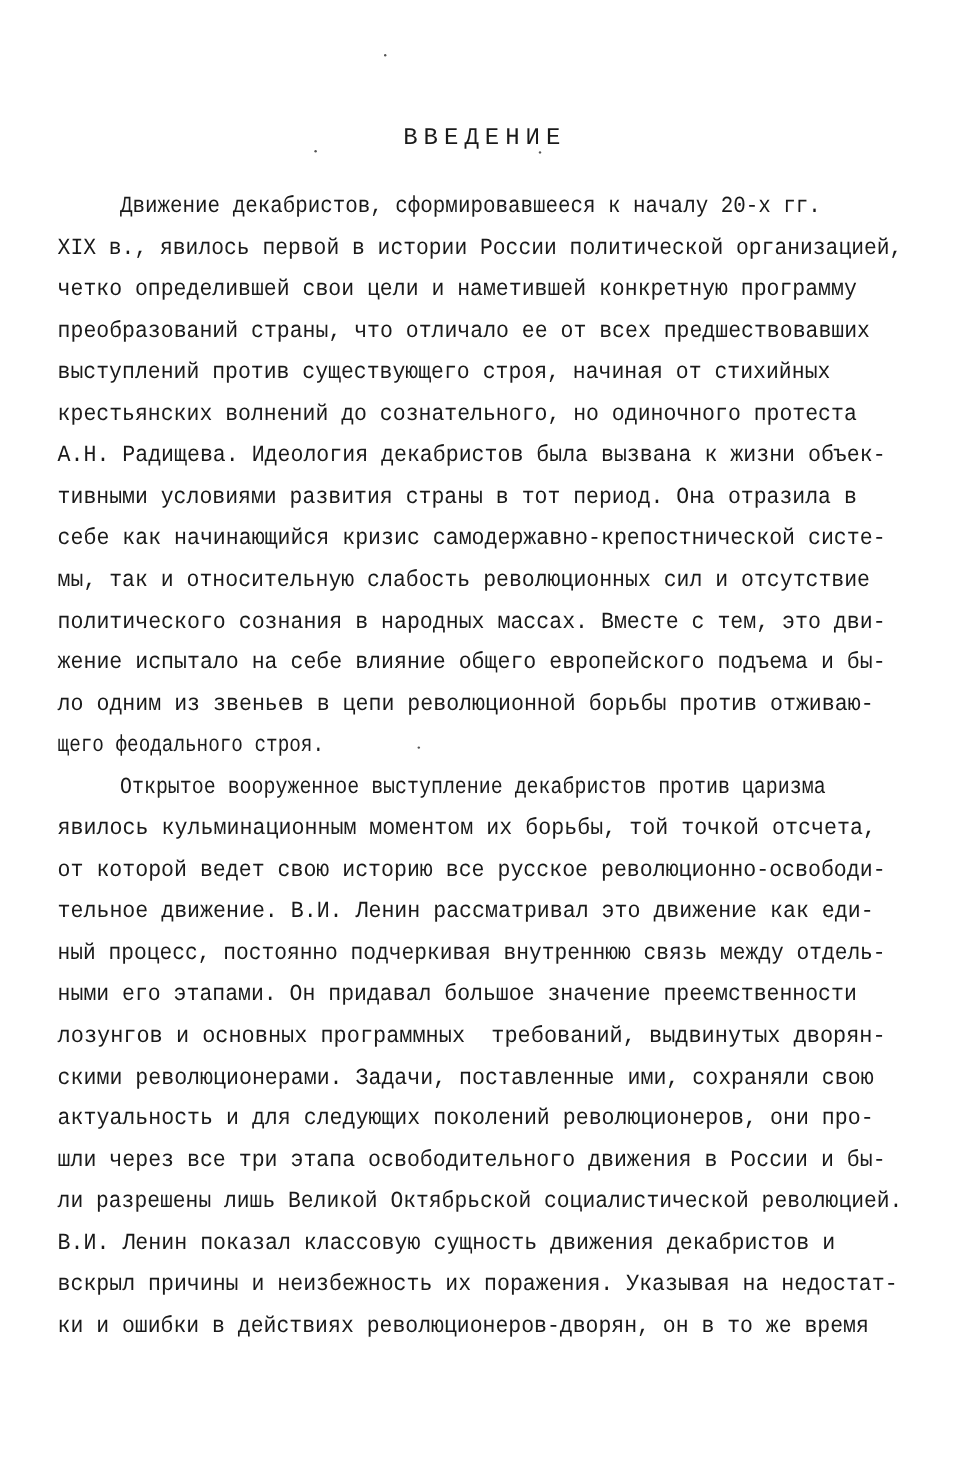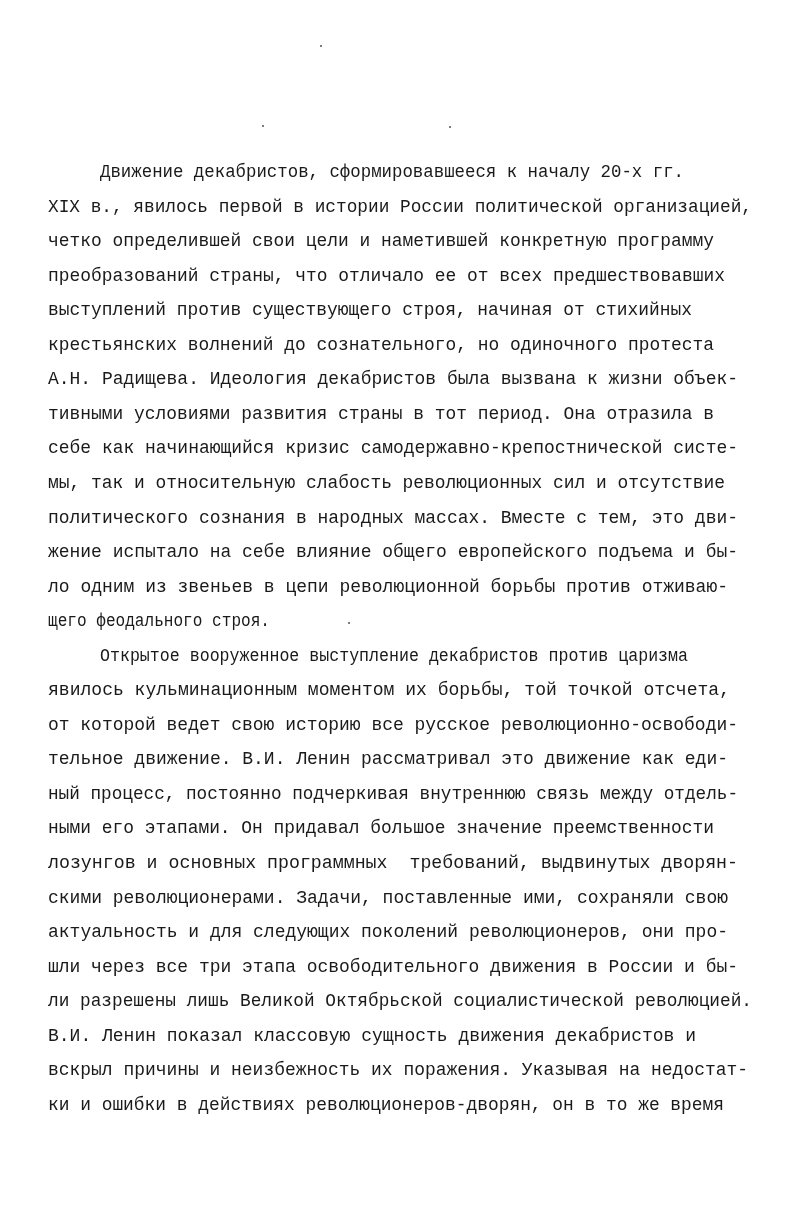--- a/index.html
+++ b/index.html
@@ -29,20 +29,21 @@
 </style>
 </head>
 <body>
 
 <div class="page">
   <div class="speck" style="left:320px;top:45px;"></div>
   <div class="speck" style="left:262px;top:125px;"></div>
   <div class="speck" style="left:449px;top:126px;"></div>
   <div class="speck" style="left:348px;top:622px;"></div>
 
+  <div class="title">ВВЕДЕНИЕ</div>
   <div id="body-lines">
       <div class="line" style="left: 100px; top: 161px; transform: scaleX(0.90569);">Движение декабристов, сформировавшееся к началу 20-х гг.</div>
       <div class="line" style="left: 48px; top: 195.55px; transform: scaleX(0.926373);">XIX в., явилось первой в истории России политической организацией,</div>
       <div class="line" style="left: 48px; top: 230.1px; transform: scaleX(0.932896);">четко определившей свои цели и наметившей конкретную программу</div>
       <div class="line" style="left: 48px; top: 264.65px; transform: scaleX(0.93327);">преобразований страны, что отличало ее от всех предшествовавших</div>
       <div class="line" style="left: 48px; top: 299.2px; transform: scaleX(0.932151);">выступлений против существующего строя, начиная от стихийных</div>
       <div class="line" style="left: 48px; top: 333.75px; transform: scaleX(0.932896);">крестьянских волнений до сознательного, но одиночного протеста</div>
       <div class="line" style="left: 48px; top: 368.3px; transform: scaleX(0.936327);">А.Н. Радищева. Идеология декабристов была вызвана к жизни объек-</div>
       <div class="line" style="left: 48px; top: 402.85px; transform: scaleX(0.932896);">тивными условиями развития страны в тот период. Она отразила в</div>
       <div class="line" style="left: 48px; top: 437.4px; transform: scaleX(0.936327);">себе как начинающийся кризис самодержавно-крепостнической систе-</div>

